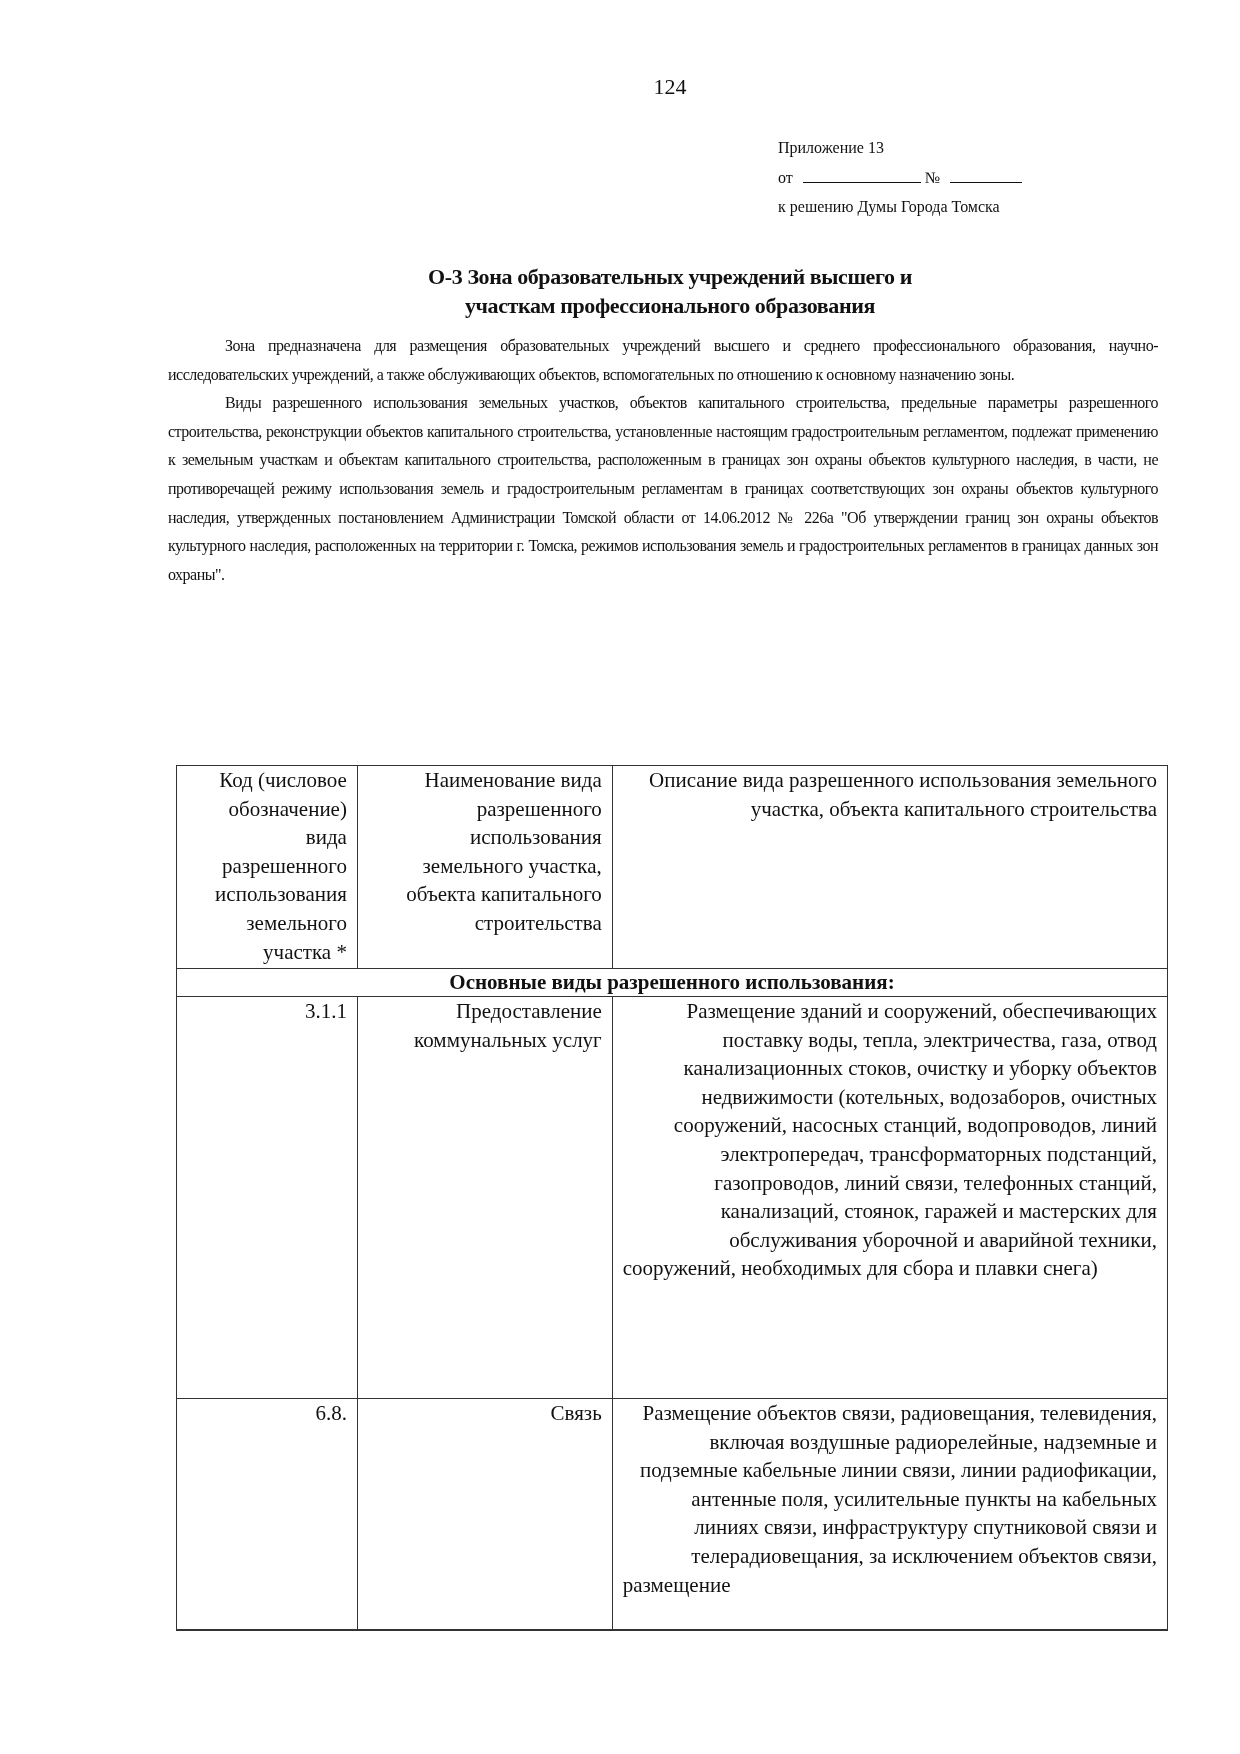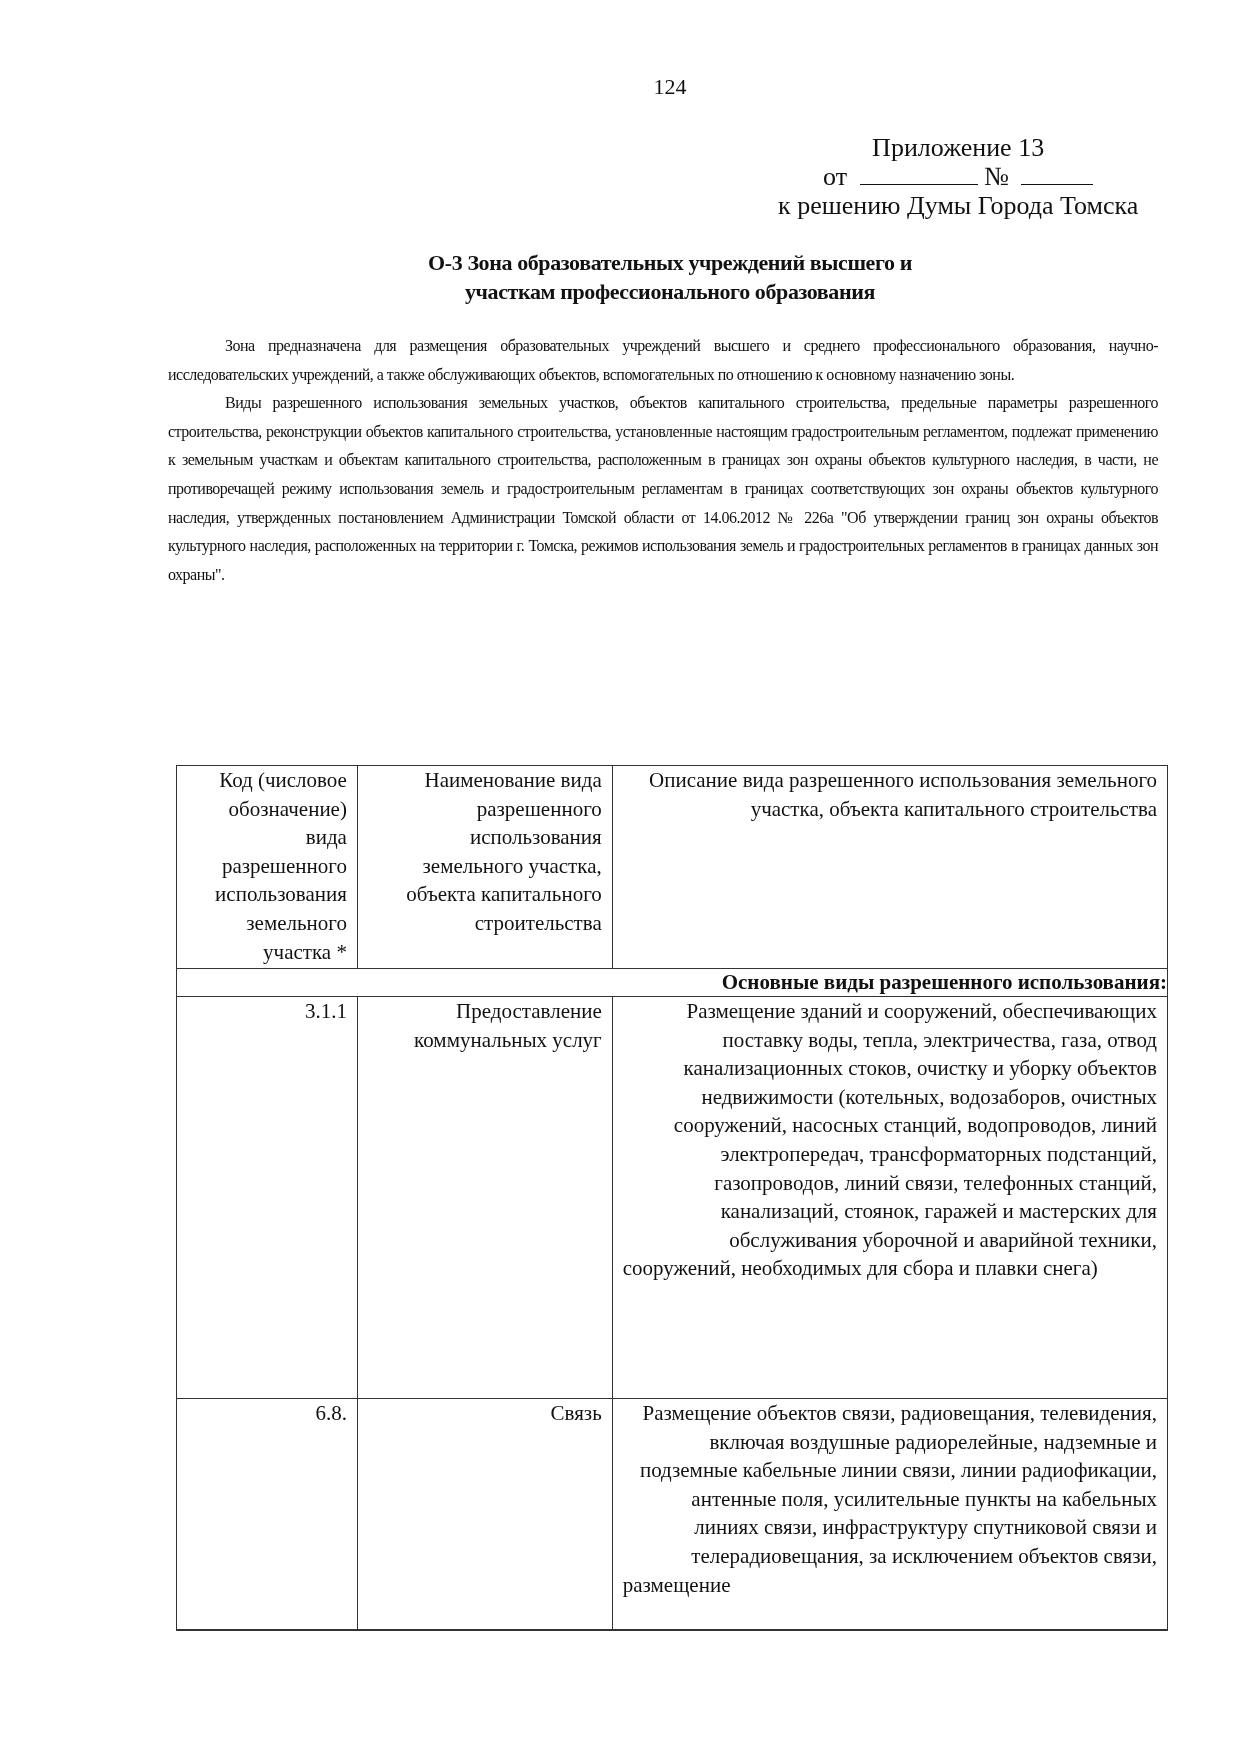--- a/index.html
+++ b/index.html
@@ -20,35 +20,34 @@
       top: 74px;
       left: 0;
       width: 1340px;
       text-align: center;
       font-size: 22px;
     }
     .appendix {
       position: absolute;
       top: 133px;
       left: 778px;
-      font-size: 26px;
+      font-size: 16px;
       line-height: 29px;
-      text-align: center;
     }
     .appendix .blank {
       display: inline-block;
       border-bottom: 1px solid #111;
       height: 20px;
       vertical-align: baseline;
     }
     .appendix .blank.date { width: 118px; margin-left: 6px; }
     .appendix .blank.num { width: 72px; margin-left: 6px; }
     .zone-title {
       position: absolute;
-      top: 248px;
+      top: 262px;
       left: 170px;
       width: 1000px;
       text-align: center;
       font-size: 22px;
       font-weight: bold;
       line-height: 29px;
       letter-spacing: -0.4px;
     }
     .body-text {
       position: absolute;
@@ -80,20 +79,21 @@
       font-weight: normal;
       text-align: right;
     }
     col.c1 { width: 181px; }
     col.c2 { width: 255px; }
     col.c3 { width: 556px; }
     th.h1, th.h2 { padding-top: 0; }
     th.h3 { vertical-align: middle; padding-bottom: 8px; }
     tr.header-row { height: 203px; }
     tr.section-row td {
+      text-align: center;
       font-weight: bold;
       height: 27px;
       padding: 0;
       line-height: 27px;
     }
     tr.row-a { height: 402px; margin-top: 20px; }
     tr.row-b td { border-bottom: 2px solid #333; margin-left: 24px; }
     td.desc {
       text-align: justify;
       text-align-last: left;

